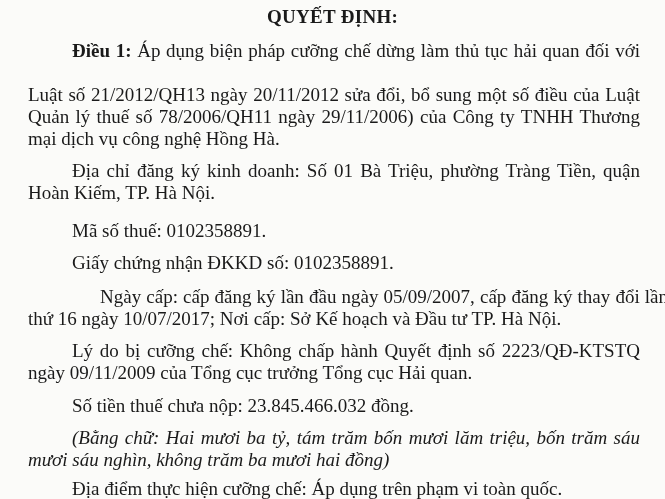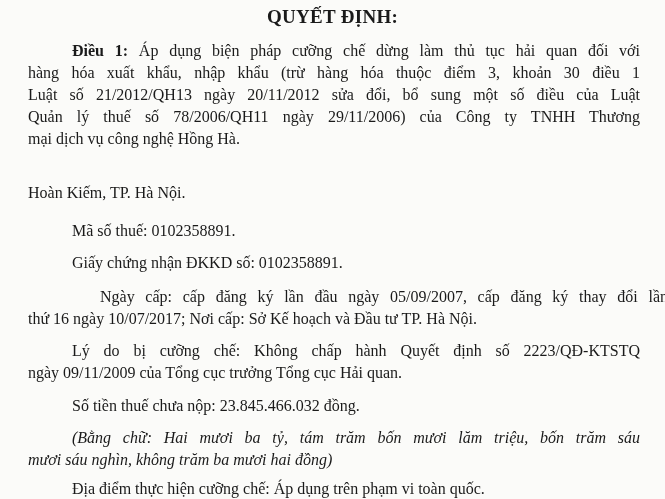--- a/index.html
+++ b/index.html
@@ -10,39 +10,39 @@
     color: #1a1a1a;
     position: relative;
   }
   .page { position: absolute; left: 0; top: 0; width: 665px; height: 389px; }
   .title {
     position: absolute; top: 6px; left: 0; width: 665px;
     text-align: center; font-weight: bold; font-size: 19px; letter-spacing: 0.3px;
   }
   .line {
     position: absolute; left: 28px; width: 612px;
-    font-size: 16px; white-space: nowrap; line-height: 22px;
+    font-size: 19px; white-space: nowrap; line-height: 22px;
   }
   .justify { text-align: justify; text-align-last: justify; }
   .indent { left: 72px; width: 568px; }
   .bold { font-weight: bold; }
   .italic { font-style: italic; }
 </style>
 </head>
 <body>
 
 <div class="page">
   <div class="title">QUYẾT ĐỊNH:</div>
 
   <div class="line indent justify" style="top:40px;"><span class="bold">Điều 1:</span><span> Áp dụng biện pháp cưỡng chế dừng làm thủ tục hải quan đối với</span></div>
-  <div class="line justify" style="top:62px;">hàng hóa xuất khẩu, nhập khẩu (trừ hàng hóa thuộc điểm 3, khoản 30 điều 1</div>
   <div class="line justify" style="top:84px;">Luật số 21/2012/QH13 ngày 20/11/2012 sửa đổi, bổ sung một số điều của Luật</div>
   <div class="line justify" style="top:106px;">Quản lý thuế số 78/2006/QH11 ngày 29/11/2006) của Công ty TNHH Thương</div>
   <div class="line" style="top:128px;">mại dịch vụ công nghệ Hồng Hà.</div>
 
+  <div class="line indent justify" style="top:160px;">Địa chỉ đăng ký kinh doanh: Số 01 Bà Triệu, phường Tràng Tiền, quận</div>
   <div class="line" style="top:182px;">Hoàn Kiếm, TP. Hà Nội.</div>
 
   <div class="line indent" style="top:220px;">Mã số thuế: 0102358891.</div>
 
   <div class="line indent" style="top:252px;">Giấy chứng nhận ĐKKD số: 0102358891.</div>
 
   <div class="line indent justify" style="top:286px;margin-left:28px;">Ngày cấp: cấp đăng ký lần đầu ngày 05/09/2007, cấp đăng ký thay đổi lần</div>
   <div class="line" style="top:308px;">thứ 16 ngày 10/07/2017; Nơi cấp: Sở Kế hoạch và Đầu tư TP. Hà Nội.</div>
 
   <div class="line indent justify" style="top:340px;">Lý do bị cưỡng chế: Không chấp hành Quyết định số 2223/QĐ-KTSTQ</div>

